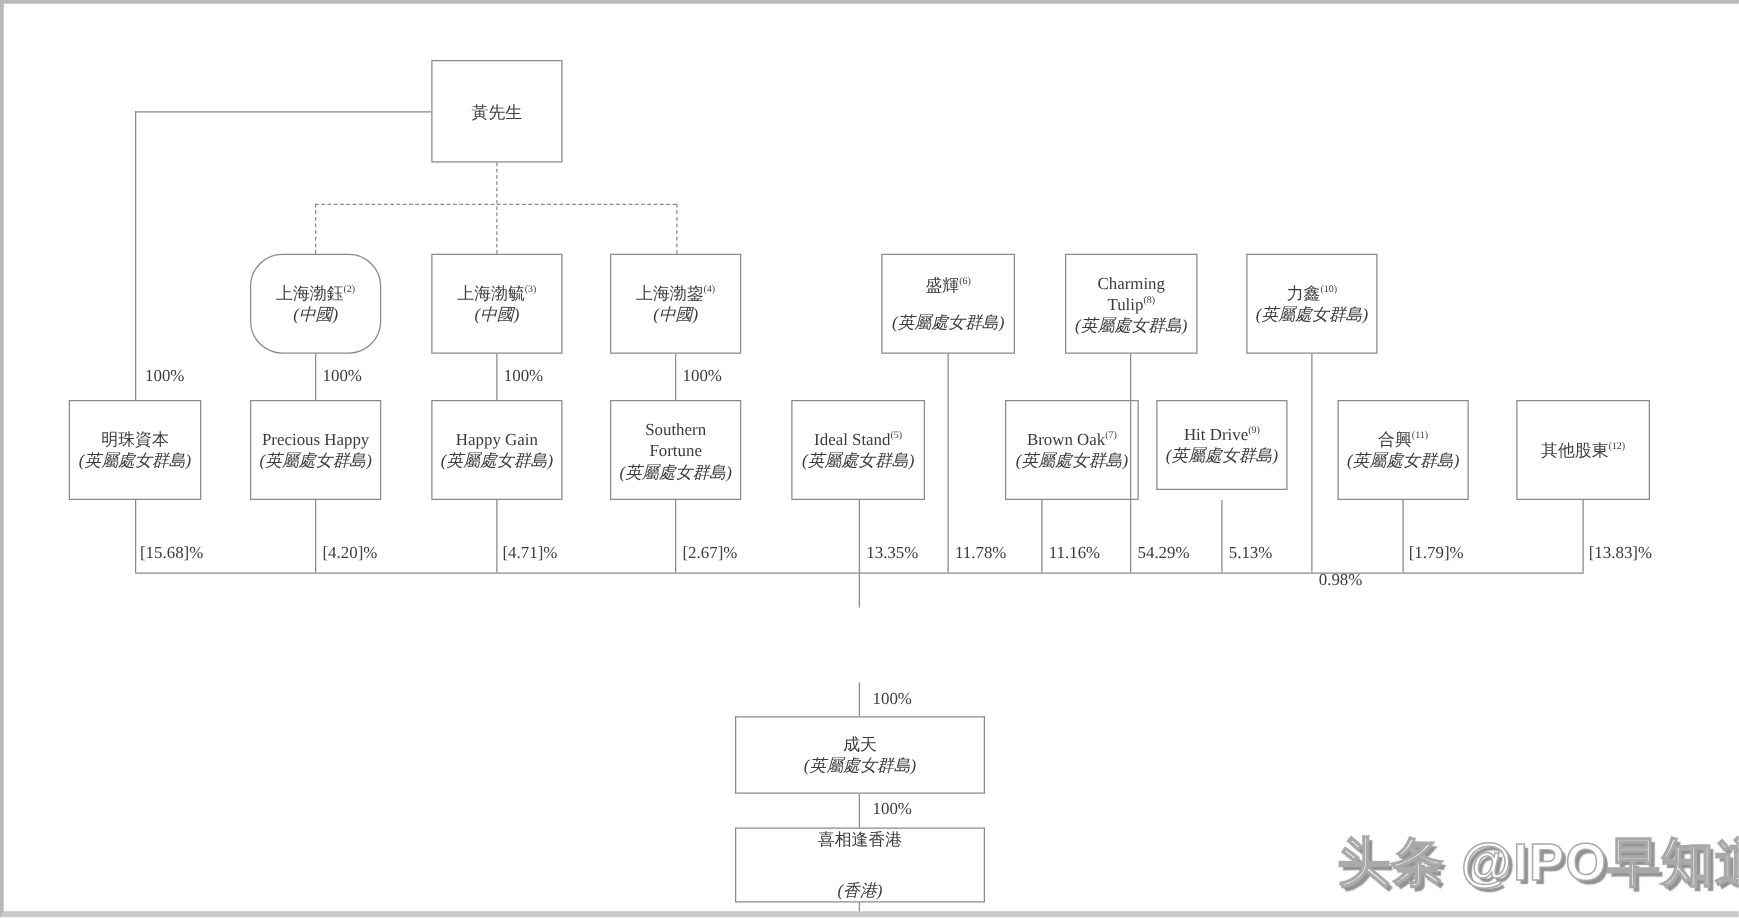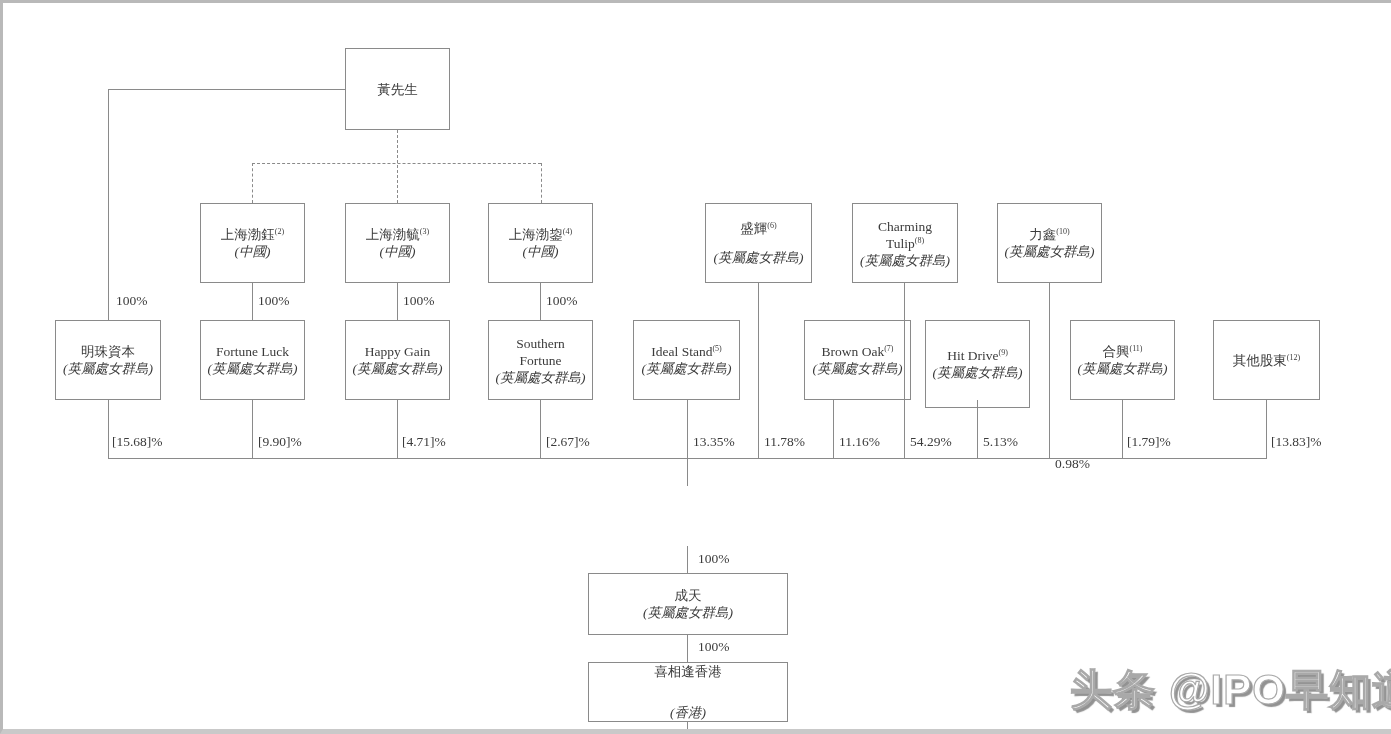--- a/index.html
+++ b/index.html
@@ -59,21 +59,21 @@
   }
 </style>
 </head>
 <body>
 
 <div id="canvas">
   <div id="diagram" style="position:absolute;inset:0;">
       <div class="node" style="left: 345px; top: 48px; width: 105px; height: 82px;">
         <div class="nline">黃先生</div>
       </div>
-      <div class="node" style="left: 200px; top: 203px; width: 105px; height: 80px;">
+      <div class="node" style="left: 200px; top: 203px; width: 105px; height: 80px; border-radius: 26px;">
         <div class="nline">上海渤鈺<sup>(2)</sup></div>
         <div class="nloc">(中國)</div>
       </div>
       <div class="node" style="left: 345px; top: 203px; width: 105px; height: 80px;">
         <div class="nline">上海渤毓<sup>(3)</sup></div>
         <div class="nloc">(中國)</div>
       </div>
       <div class="node" style="left: 488px; top: 203px; width: 105px; height: 80px;">
         <div class="nline">上海渤鋆<sup>(4)</sup></div>
         <div class="nloc">(中國)</div>
@@ -89,41 +89,41 @@
       </div>
       <div class="node" style="left: 997px; top: 203px; width: 105px; height: 80px;">
         <div class="nline">力鑫<sup>(10)</sup></div>
         <div class="nloc">(英屬處女群島)</div>
       </div>
       <div class="node" style="left: 55px; top: 320px; width: 106px; height: 80px;">
         <div class="nline">明珠資本</div>
         <div class="nloc">(英屬處女群島)</div>
       </div>
       <div class="node" style="left: 200px; top: 320px; width: 105px; height: 80px;">
-        <div class="nline">Fortune Luck</div>
+        <div class="nline">Precious Happy</div>
         <div class="nloc">(英屬處女群島)</div>
       </div>
       <div class="node" style="left: 345px; top: 320px; width: 105px; height: 80px;">
         <div class="nline">Happy Gain</div>
         <div class="nloc">(英屬處女群島)</div>
       </div>
       <div class="node" style="left: 488px; top: 320px; width: 105px; height: 80px;">
         <div class="nline">Southern</div>
         <div class="nline">Fortune</div>
         <div class="nloc">(英屬處女群島)</div>
       </div>
       <div class="node" style="left: 633px; top: 320px; width: 107px; height: 80px;">
         <div class="nline">Ideal Stand<sup>(5)</sup></div>
         <div class="nloc">(英屬處女群島)</div>
       </div>
       <div class="node" style="left: 804px; top: 320px; width: 107px; height: 80px;">
         <div class="nline">Brown Oak<sup>(7)</sup></div>
         <div class="nloc">(英屬處女群島)</div>
       </div>
-      <div class="node" style="left: 925px; top: 320px; width: 105px; height: 88px; align-items: center;">
+      <div class="node" style="left: 925px; top: 320px; width: 105px; height: 72px; align-items: center;">
         <div class="nline">Hit Drive<sup>(9)</sup></div>
         <div class="nloc">(英屬處女群島)</div>
       </div>
       <div class="node" style="left: 1070px; top: 320px; width: 105px; height: 80px;">
         <div class="nline">合興<sup>(11)</sup></div>
         <div class="nloc">(英屬處女群島)</div>
       </div>
       <div class="node" style="left: 1213px; top: 320px; width: 107px; height: 80px;">
         <div class="nline">其他股東<sup>(12)</sup></div>
       </div>
@@ -159,21 +159,21 @@
       <div class="edge h" style="left: 108px; top: 458px; width: 1159px; height: 0px;"></div>
       <div class="edge v" style="left: 687px; top: 458px; width: 0px; height: 28px;"></div>
       <div class="edge v" style="left: 687px; top: 546px; width: 0px; height: 27px;"></div>
       <div class="edge v" style="left: 687px; top: 635px; width: 0px; height: 27px;"></div>
       <div class="edge v" style="left: 687px; top: 722px; width: 0px; height: 9px;"></div>
       <div class="dlabel" style="left: 116px; top: 293px;">100%</div>
       <div class="dlabel" style="left: 258px; top: 293px;">100%</div>
       <div class="dlabel" style="left: 403px; top: 293px;">100%</div>
       <div class="dlabel" style="left: 546px; top: 293px;">100%</div>
       <div class="dlabel" style="left: 112px; top: 434px;">[15.68]%</div>
-      <div class="dlabel" style="left: 258px; top: 434px;">[9.90]%</div>
+      <div class="dlabel" style="left: 258px; top: 434px;">[4.20]%</div>
       <div class="dlabel" style="left: 402px; top: 434px;">[4.71]%</div>
       <div class="dlabel" style="left: 546px; top: 434px;">[2.67]%</div>
       <div class="dlabel" style="left: 693px; top: 434px;">13.35%</div>
       <div class="dlabel" style="left: 764px; top: 434px;">11.78%</div>
       <div class="dlabel" style="left: 839px; top: 434px;">11.16%</div>
       <div class="dlabel" style="left: 910px; top: 434px;">54.29%</div>
       <div class="dlabel" style="left: 983px; top: 434px;">5.13%</div>
       <div class="dlabel" style="left: 1055px; top: 456px;">0.98%</div>
       <div class="dlabel" style="left: 1127px; top: 434px;">[1.79]%</div>
       <div class="dlabel" style="left: 1271px; top: 434px;">[13.83]%</div>

